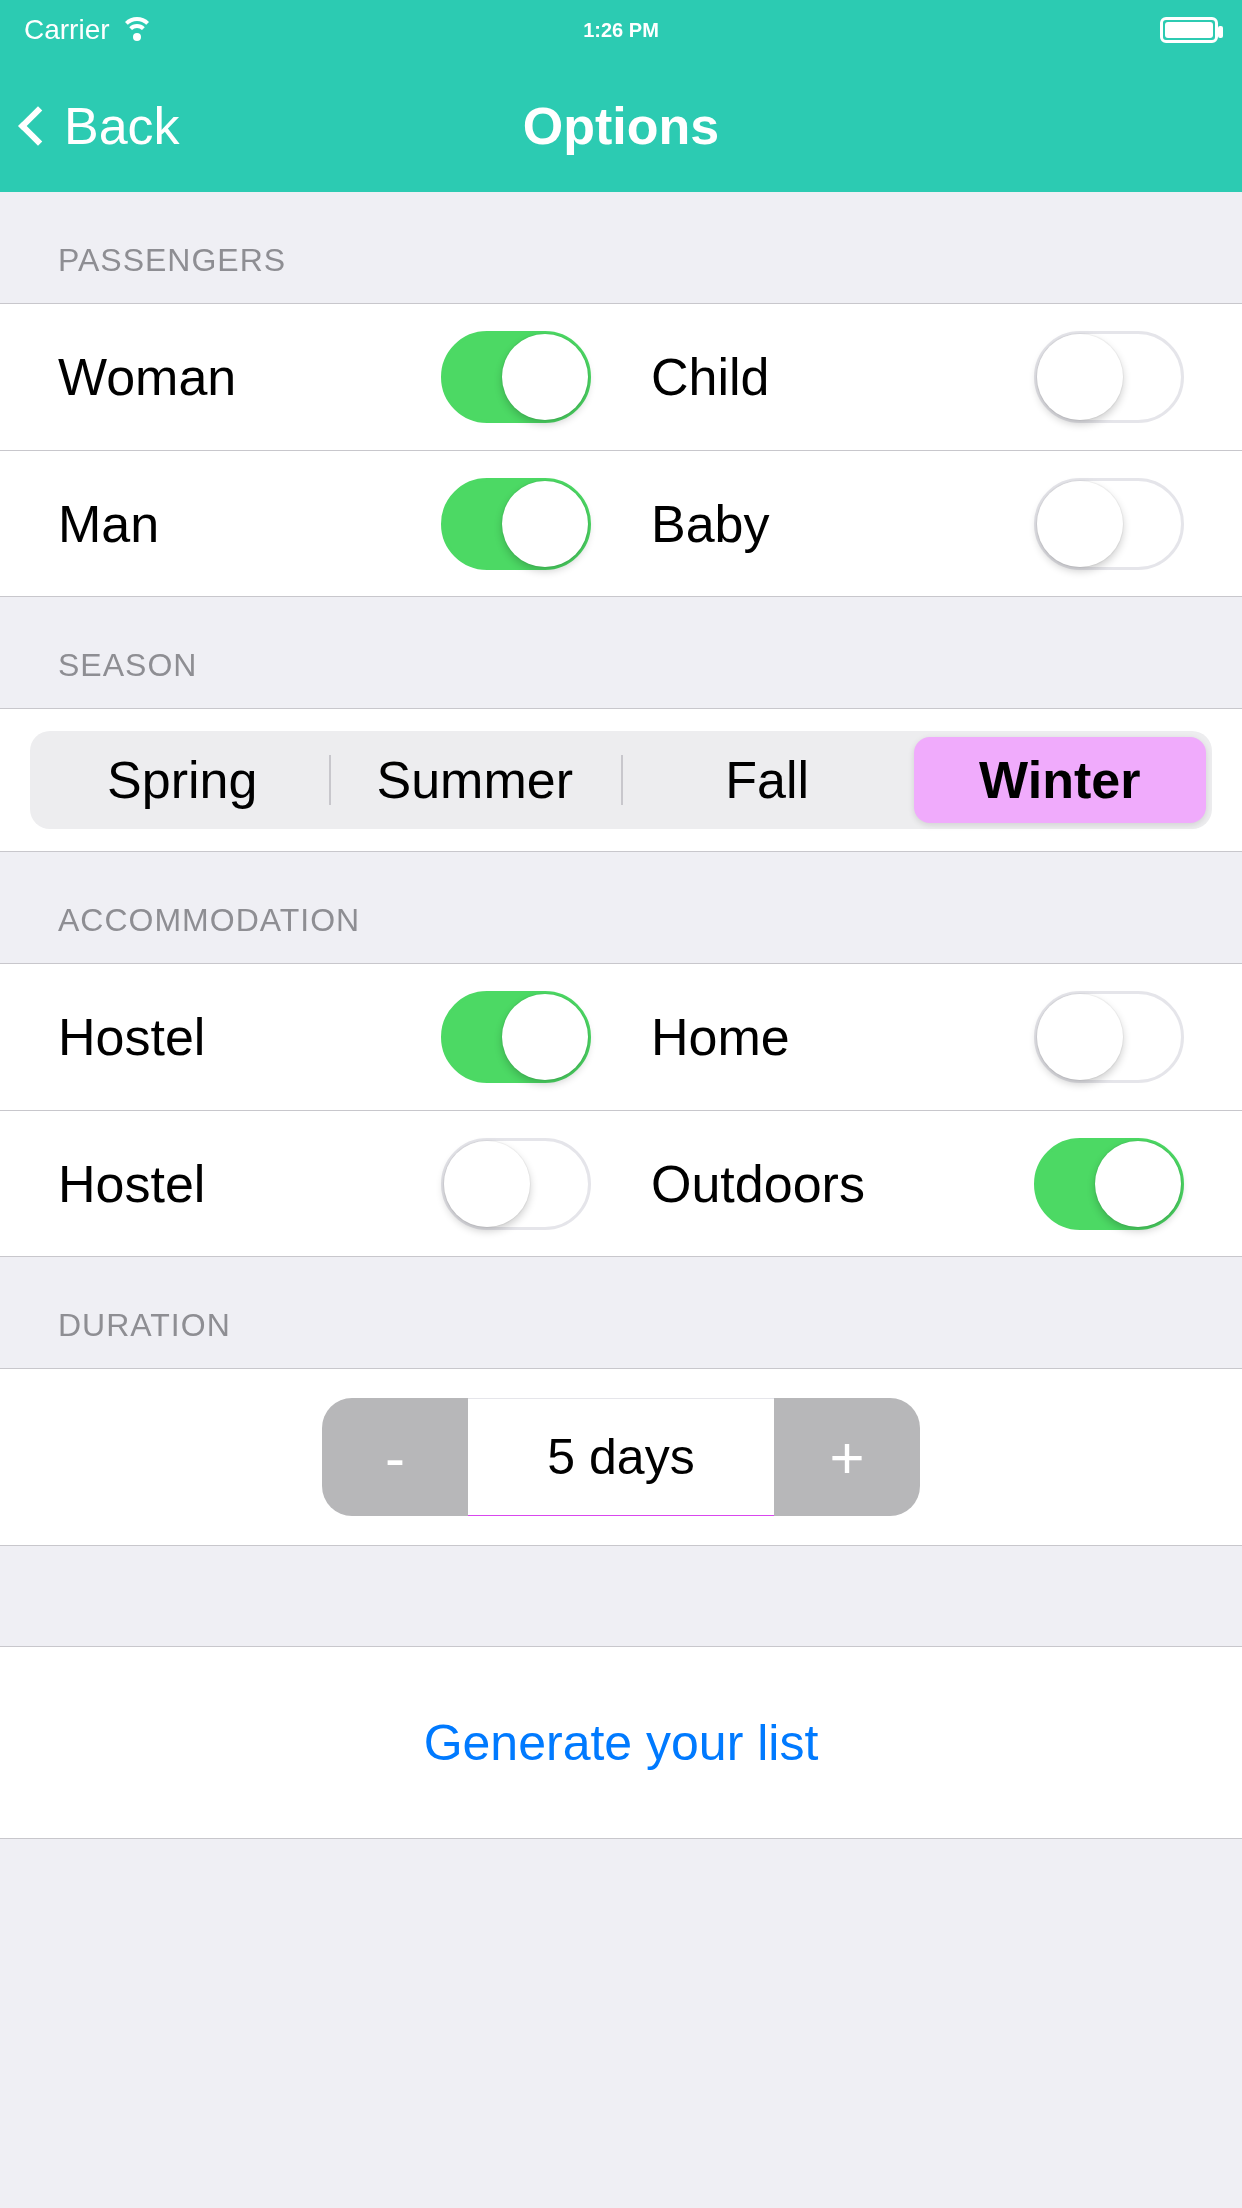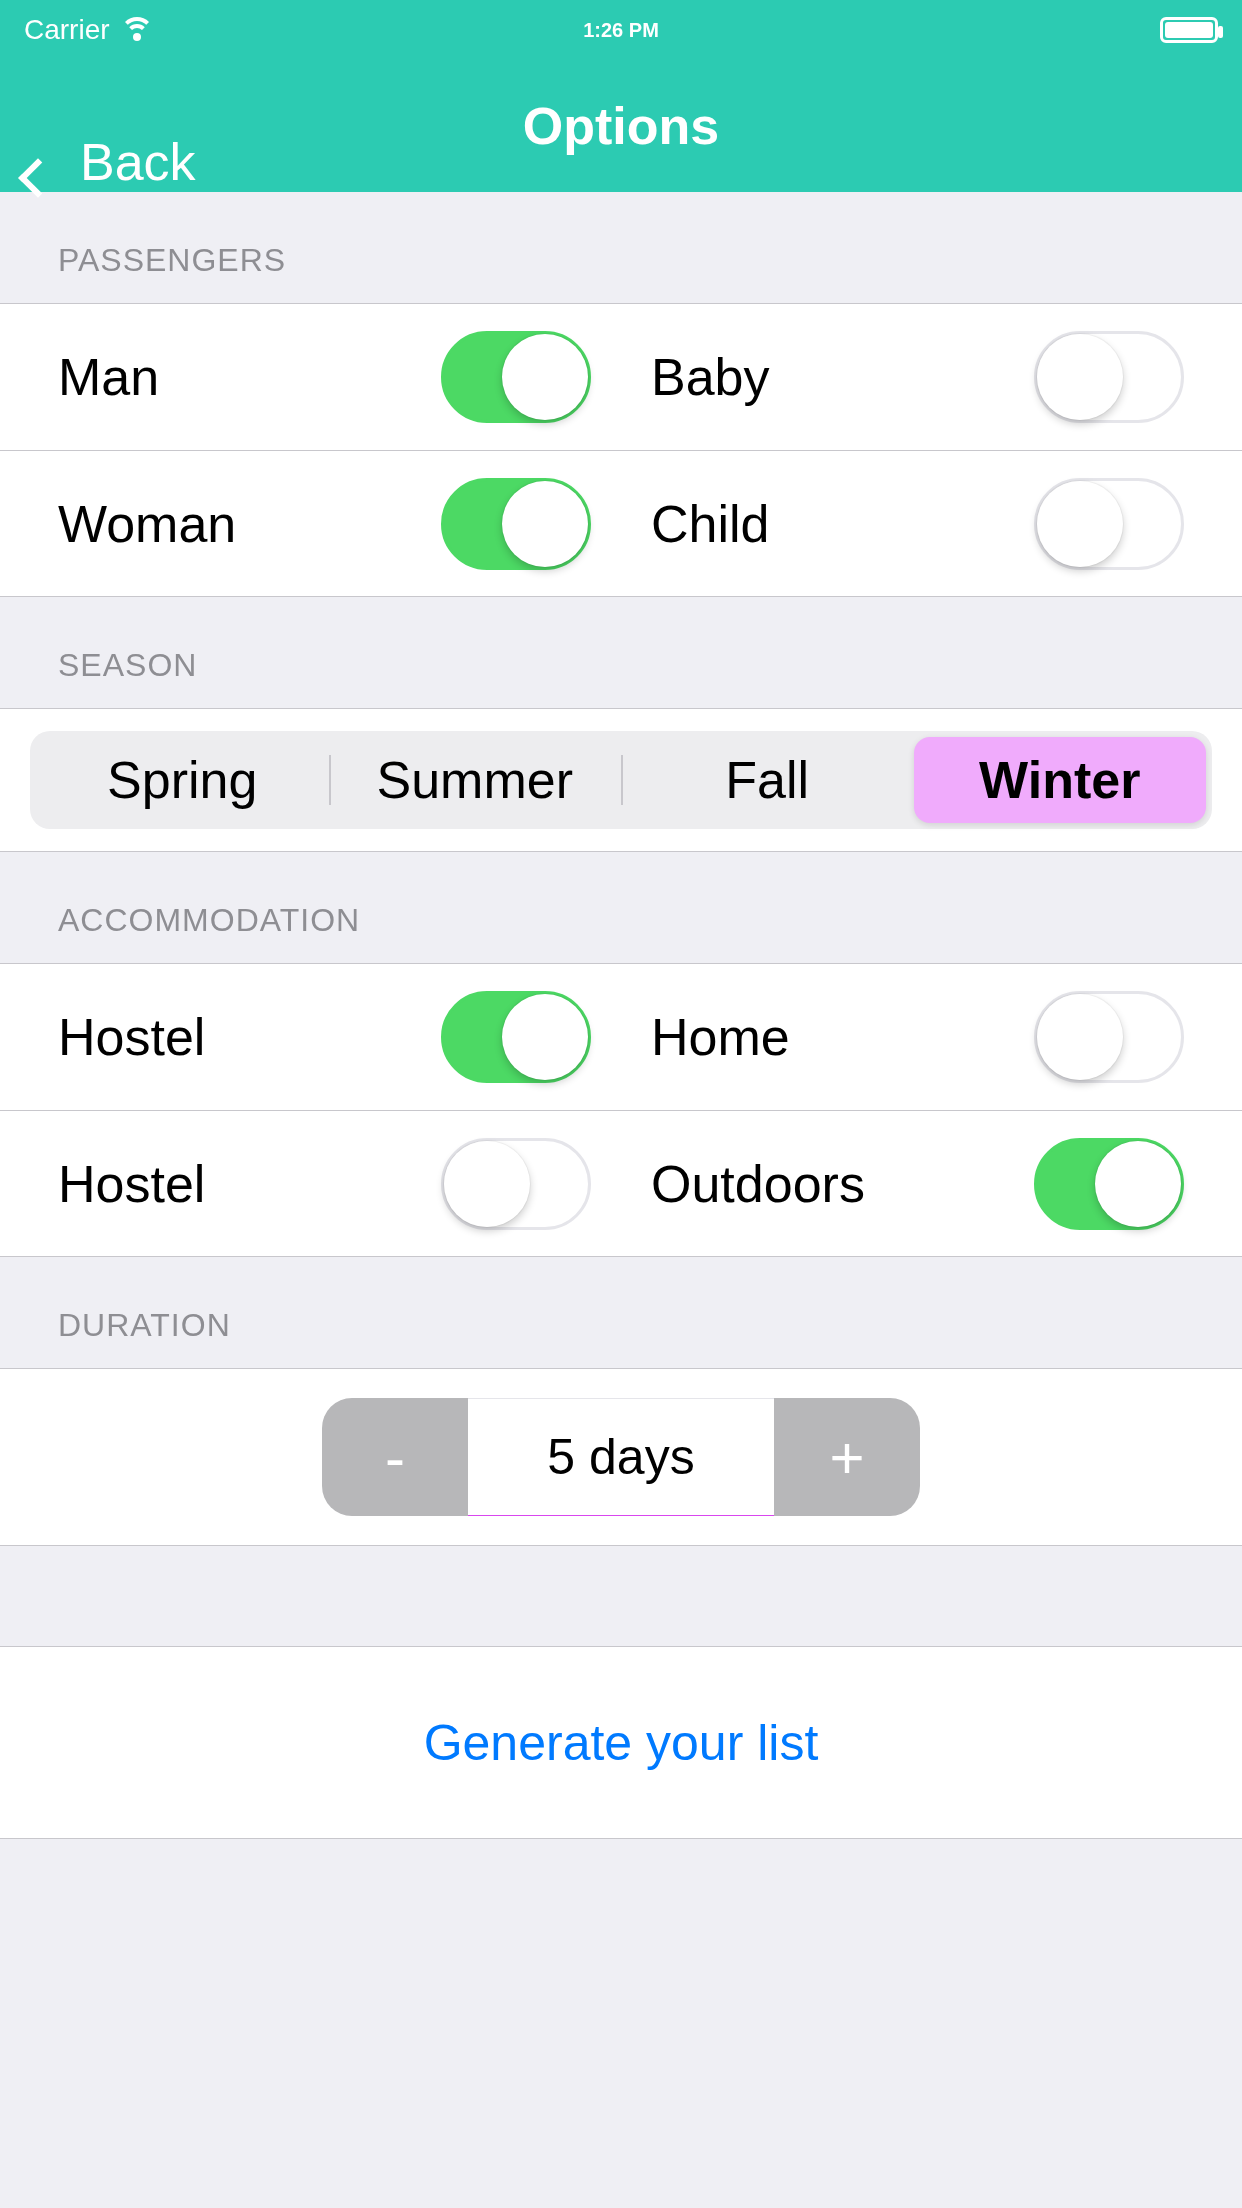--- a/index.html
+++ b/index.html
@@ -20,21 +20,21 @@
   .battery-inner { position:absolute; left:2px; top:2px; bottom:2px; right:2px; background:#fff; border-radius:3px;}
 
   
   .nav-bar {
     height: 132px;
     background: #2CCBB2;
     position: relative;
     display:flex; align-items:center; justify-content:center;
   }
   .nav-title { color:#fff; font-size:52px; font-weight:600; }
-  .back-btn { position:absolute; left:24px; top:0; bottom:0; display:flex; align-items:flex-end; color:#fff; font-size:52px; gap:20px; }
+  .back-btn { position:absolute; left:24px; top:0; bottom:0; display:flex; align-items:center; color:#fff; font-size:52px; gap:4px; }
   .chevron-left { display:inline-block; width:28px; height:28px; border-left:6px solid #fff; border-bottom:6px solid #fff; transform: rotate(45deg); margin-right:8px;}
 
   
   .section-header {
     padding: 50px 58px 24px;
     font-size: 32px;
     color: #8E8E93;
     letter-spacing: 1px;
   }
 
@@ -133,41 +133,41 @@
     <span class="chevron-left"></span>
     <span>Back</span>
   </div>
   <div class="nav-title">Options</div>
 </div>
 
 <div class="section-header">PASSENGERS</div>
 <div class="group">
   <div class="row">
     <div class="cell">
+      <span class="cell-label">Woman</span>
+      <div class="switch on">
+          <div class="knob"></div>
+        </div>
+    </div>
+    <div class="cell">
+      <span class="cell-label">Child</span>
+      <div class="switch">
+          <div class="knob"></div>
+        </div>
+    </div>
+  </div>
+  <div class="row">
+    <div class="cell">
       <span class="cell-label">Man</span>
       <div class="switch on">
           <div class="knob"></div>
         </div>
     </div>
     <div class="cell">
       <span class="cell-label">Baby</span>
-      <div class="switch">
-          <div class="knob"></div>
-        </div>
-    </div>
-  </div>
-  <div class="row">
-    <div class="cell">
-      <span class="cell-label">Woman</span>
-      <div class="switch on">
-          <div class="knob"></div>
-        </div>
-    </div>
-    <div class="cell">
-      <span class="cell-label">Child</span>
       <div class="switch">
           <div class="knob"></div>
         </div>
     </div>
   </div>
 </div>
 
 <div class="section-header">SEASON</div>
 <div class="seg-wrap">
   <div class="segmented">

